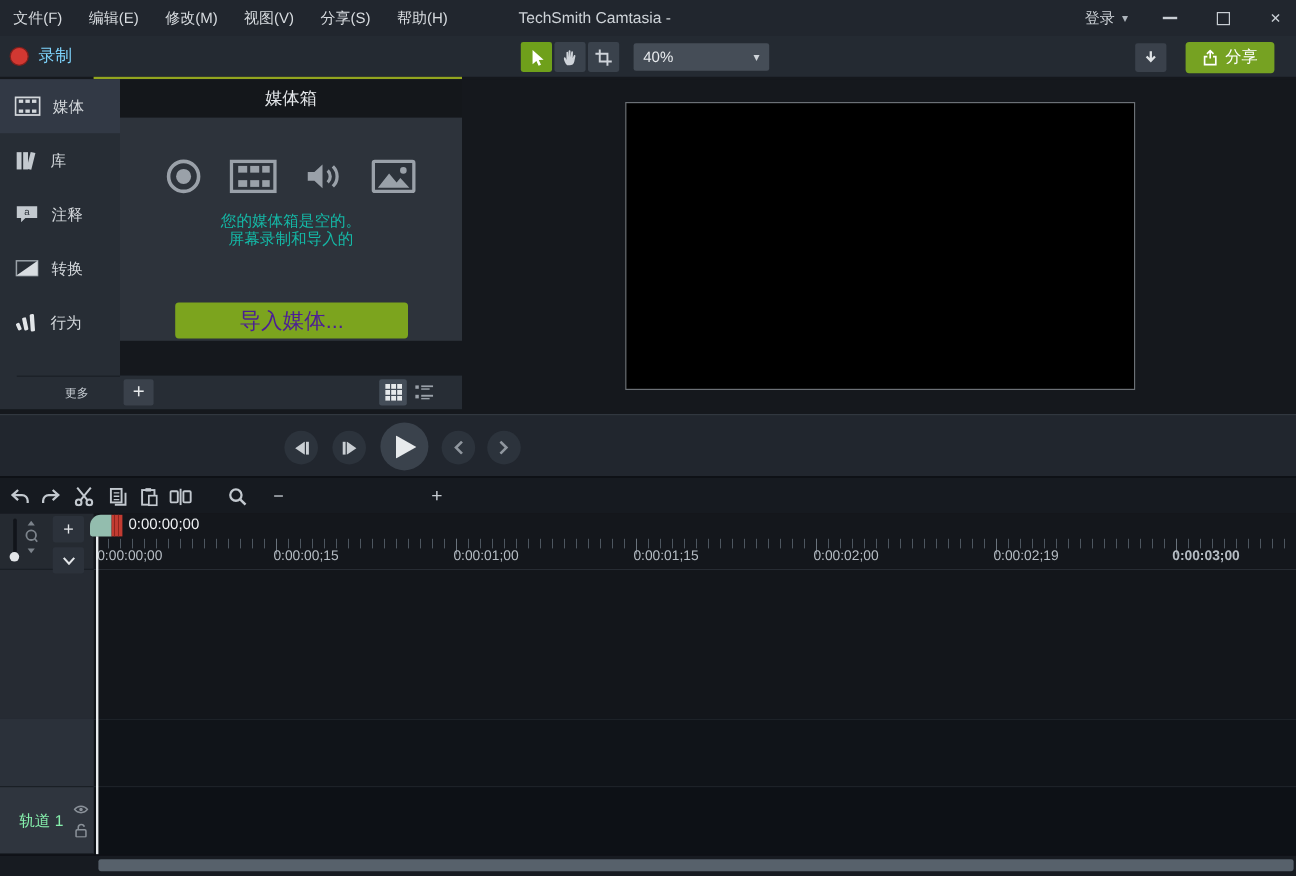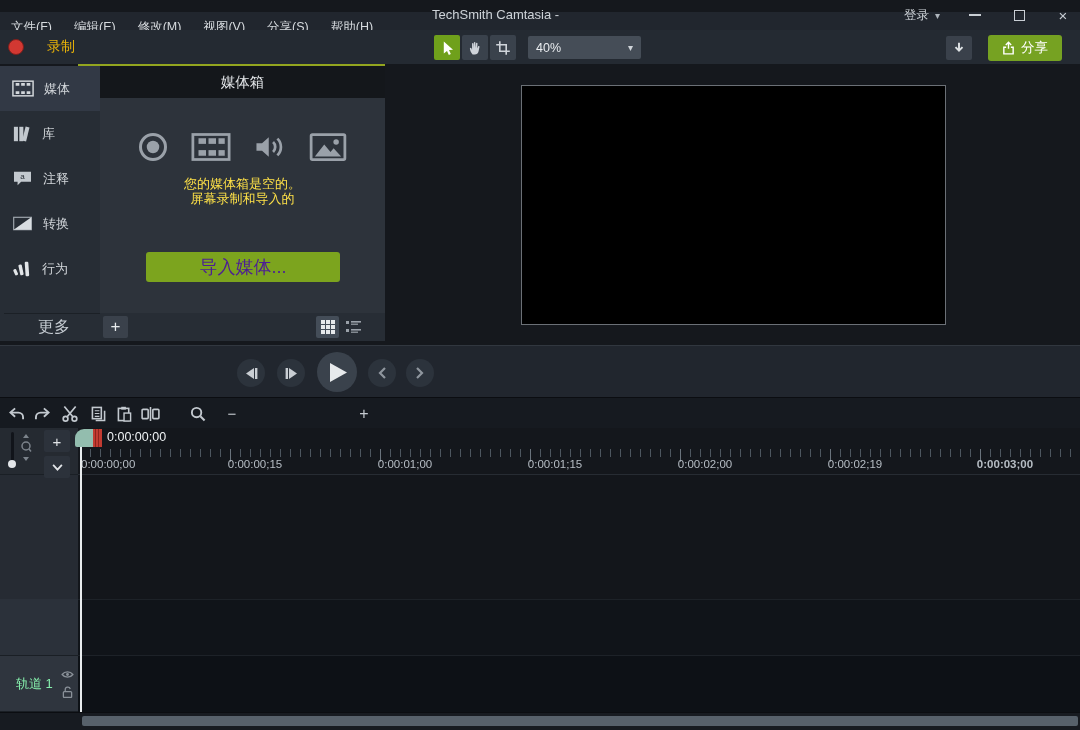--- a/index.html
+++ b/index.html
@@ -5,58 +5,58 @@
   * { margin:0; padding:0; box-sizing:border-box; }
   html,body { background:#0d0f13; }
   body { font-family:"Liberation Sans", sans-serif; }
   #app { position:relative; width:1080px; height:730px; background:#15181d; overflow:hidden;
          color:#d4d8dc; font-size:13px; }
   .abs { position:absolute; }
   .flexc { display:flex; align-items:center; }
   svg { display:block; }
 
   
-  #titlebar { left:0; top:12px; width:1080px; height:30px; background:#21262e; }
+  #titlebar { left:0; top:0; width:1080px; height:30px; background:#21262e; }
   .menu-item { padding:0 11px; line-height:30px; color:#d7dbdf; font-size:12.5px; cursor:default; }
   #app-title { left:432px; top:0; line-height:30px; color:#ced3d8; font-size:13px; }
   #login { right:132px; top:0; height:30px; gap:6px; color:#ced3d8; font-size:12.5px; padding:0 8px; }
   .win-btn { width:34px; height:30px; display:flex; align-items:center; justify-content:center; color:#c9ced4; }
   #win-min { right:88px; top:0; } #win-max { right:44px; top:0; } #win-close { right:0; top:0; font-size:15px; }
   .min-line { width:12px; height:2px; background:#c9ced4; }
   .max-box { width:11px; height:11px; border:1.5px solid #c9ced4; }
 
   
   #toolrow { left:0; top:30px; width:1080px; height:34px; background:#242a32; }
   #record-btn { left:8px; top:33px; height:28px; gap:8px; }
   .rec-dot { width:16px; height:16px; border-radius:50%; background:#d23832; border:1px solid #7e1f1c; }
-  #record-label { color:#eab308; font-size:14px;margin-left:15px; }
+  #record-label { color:#7dd3fc; font-size:14px; }
   .tool-btn { width:26px; height:25px; border-radius:2px; background:#3a424c; display:flex; align-items:center; justify-content:center; }
   .tool-btn.sel { background:#6fa01b; }
   #zoom-select { left:528px; top:36px; width:113px; height:23px; background:#454d57; border-radius:2px;
                  padding:0 8px; justify-content:space-between; color:#e9ecef; font-size:12.5px; }
   #download-btn { left:946px; top:36px; width:26px; height:24px; border-radius:2px; background:#3a414b;
                   display:flex; align-items:center; justify-content:center; }
   #share-btn { left:988px; top:35px; width:74px; height:26px; border-radius:3px; background:#76a222;
                display:flex; align-items:center; justify-content:center; gap:6px; color:#fff; font-size:13.5px; }
   #panel-top-line { left:78px; top:64px; width:307px; height:2px; background:#93a51f; }
 
   
   #sidebar { left:0; top:66px; width:100px; height:275px; background:#272d35; }
   .side-item { position:absolute; left:0; width:100px; height:45px; display:flex; align-items:center; gap:10px; padding-left:12px; }
   .side-item.sel { background:#323945; }
   .side-label { color:#d3d7db; font-size:13px; }
-  #side-more { position:absolute; left:4px; top:247px; width:100px; height:28px; display:flex; align-items:center;
-               justify-content:center; color:#c6ccd2; font-size:16px; border-top:1px solid #1b2026; }
-
-  
-  #media-panel { left:100px; top:66px; width:285px; height:275px; background:#2d333b; }
+  #side-more { position:absolute; left:14px; top:247px; width:100px; height:28px; display:flex; align-items:center;
+               justify-content:center; color:#c6ccd2; font-size:10px; border-top:1px solid #1b2026; }
+
+  
+  #media-panel { left:100px; top:66px; width:285px; height:218px; background:#2d333b; }
   #bin-header { position:absolute; left:0; top:0; width:285px; height:32px; background:#14171b;
                 display:flex; align-items:center; justify-content:center; color:#e4e7ea; font-size:14.5px; }
   #bin-icons { position:absolute; left:0; top:66px; width:285px; display:flex; justify-content:center; gap:23px; }
-  #bin-empty { position:absolute; left:0; top:110px; width:285px; text-align:center; color:#fde047;
+  #bin-empty { position:absolute; left:0; top:110px; width:285px; text-align:center; color:#14b8a6;
                font-size:13px; line-height:15px; }
   #import-btn { position:absolute; left:46px; top:186px; width:194px; height:30px; background:#7ca41e;
                 border-radius:3px; display:flex; align-items:center; justify-content:center; color:#4c1d95; font-size:18px; }
   #bin-bottom { position:absolute; left:0; top:247px; width:285px; height:28px; background:#272d35; }
   #bin-add { position:absolute; left:3px; top:3px; width:25px; height:22px; background:#3a414b; border-radius:2px;
              display:flex; align-items:center; justify-content:center; color:#e7eaec; font-size:17px; }
   .view-btn { position:absolute; top:3px; width:23px; height:22px; border-radius:2px; display:flex; align-items:center; justify-content:center; }
   #view-grid { right:46px; background:#444d58; }
   #view-list { right:20px; }
 

